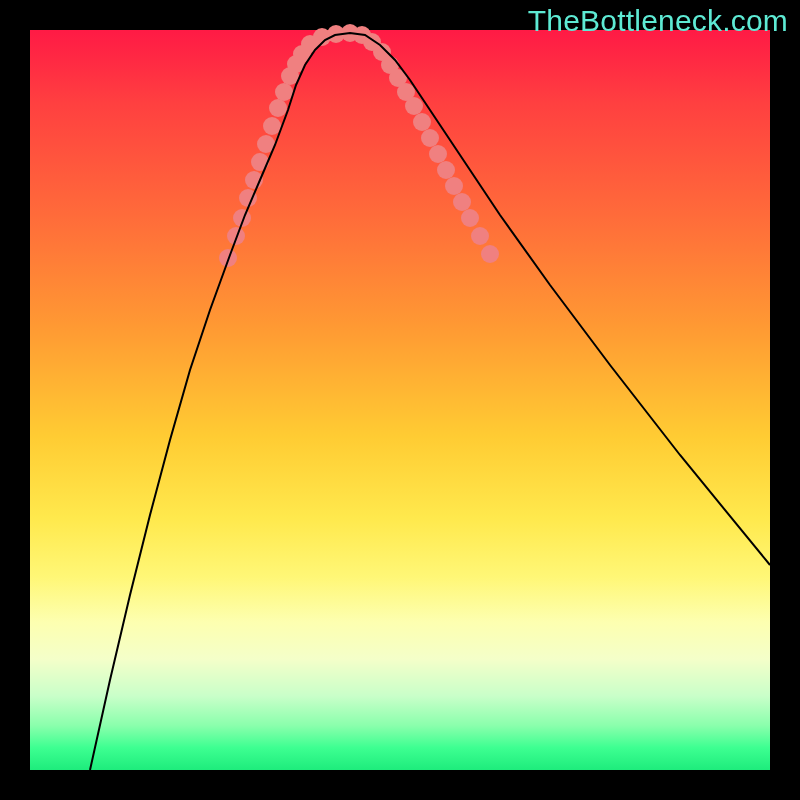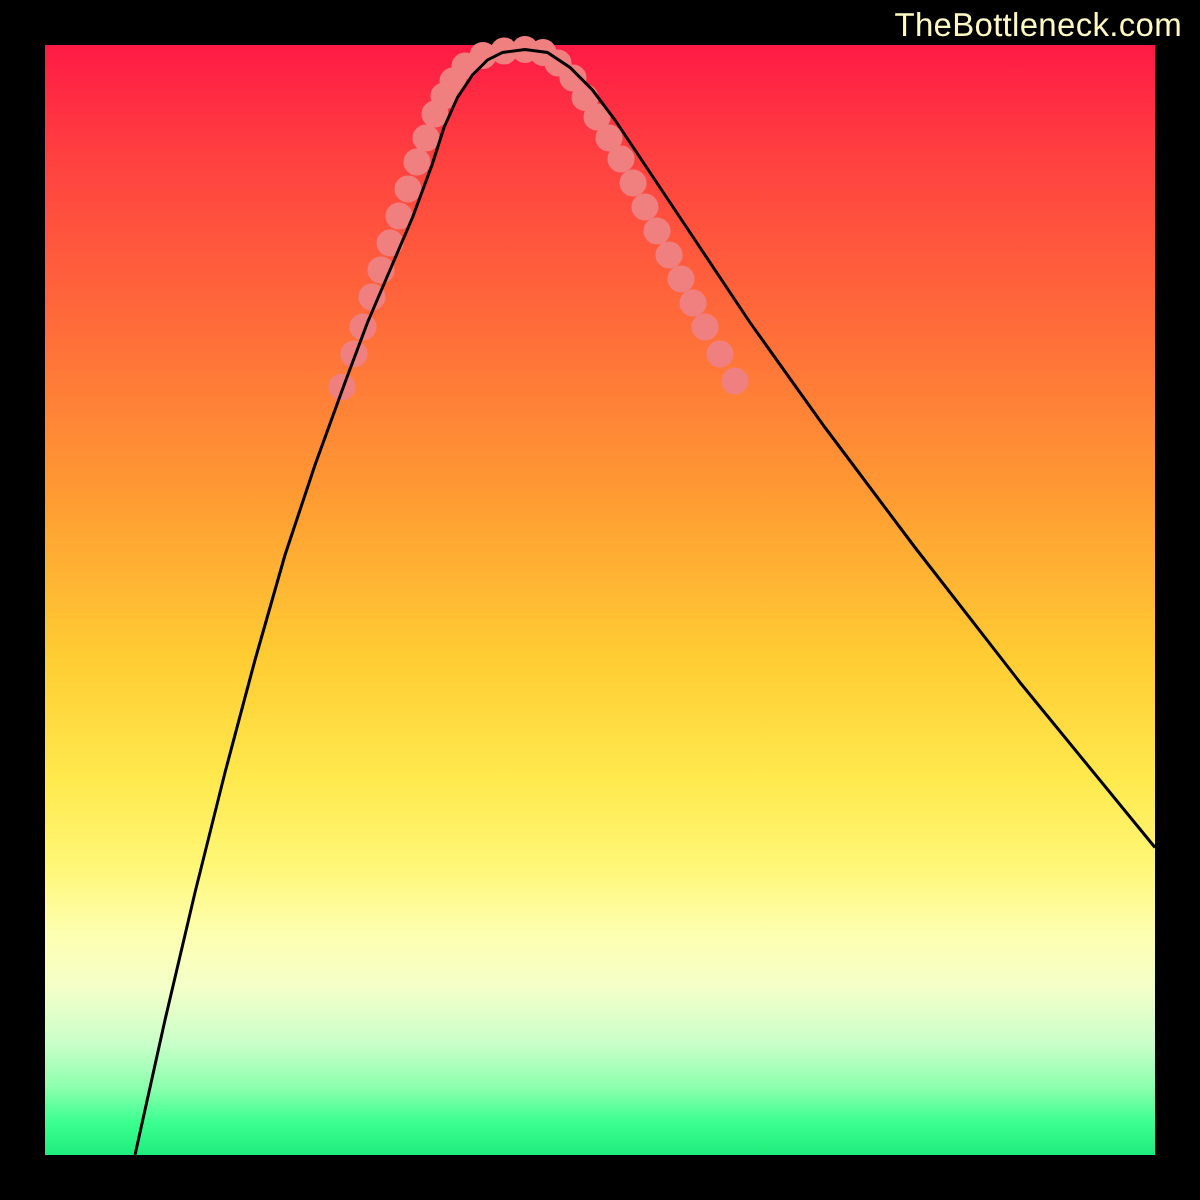--- a/index.html
+++ b/index.html
@@ -40,22 +40,22 @@
       #c9ffc9 90%,
       #8affac 94%,
       #3dff91 97%,
       #1eec7c 100%
     );
   }
   .watermark {
     position: absolute;
     top: 4px;
     right: 12px;
-    color: #fef9c3;
-    font-size: 22px;
+    color: #5eead4;
+    font-size: 30px;
     font-weight: 500;
     letter-spacing: 0.2px;
     user-select: none;
   }
   svg.curve {
     position: absolute;
     top: 0;
     left: 0;
     width: 740px;
     height: 740px;

